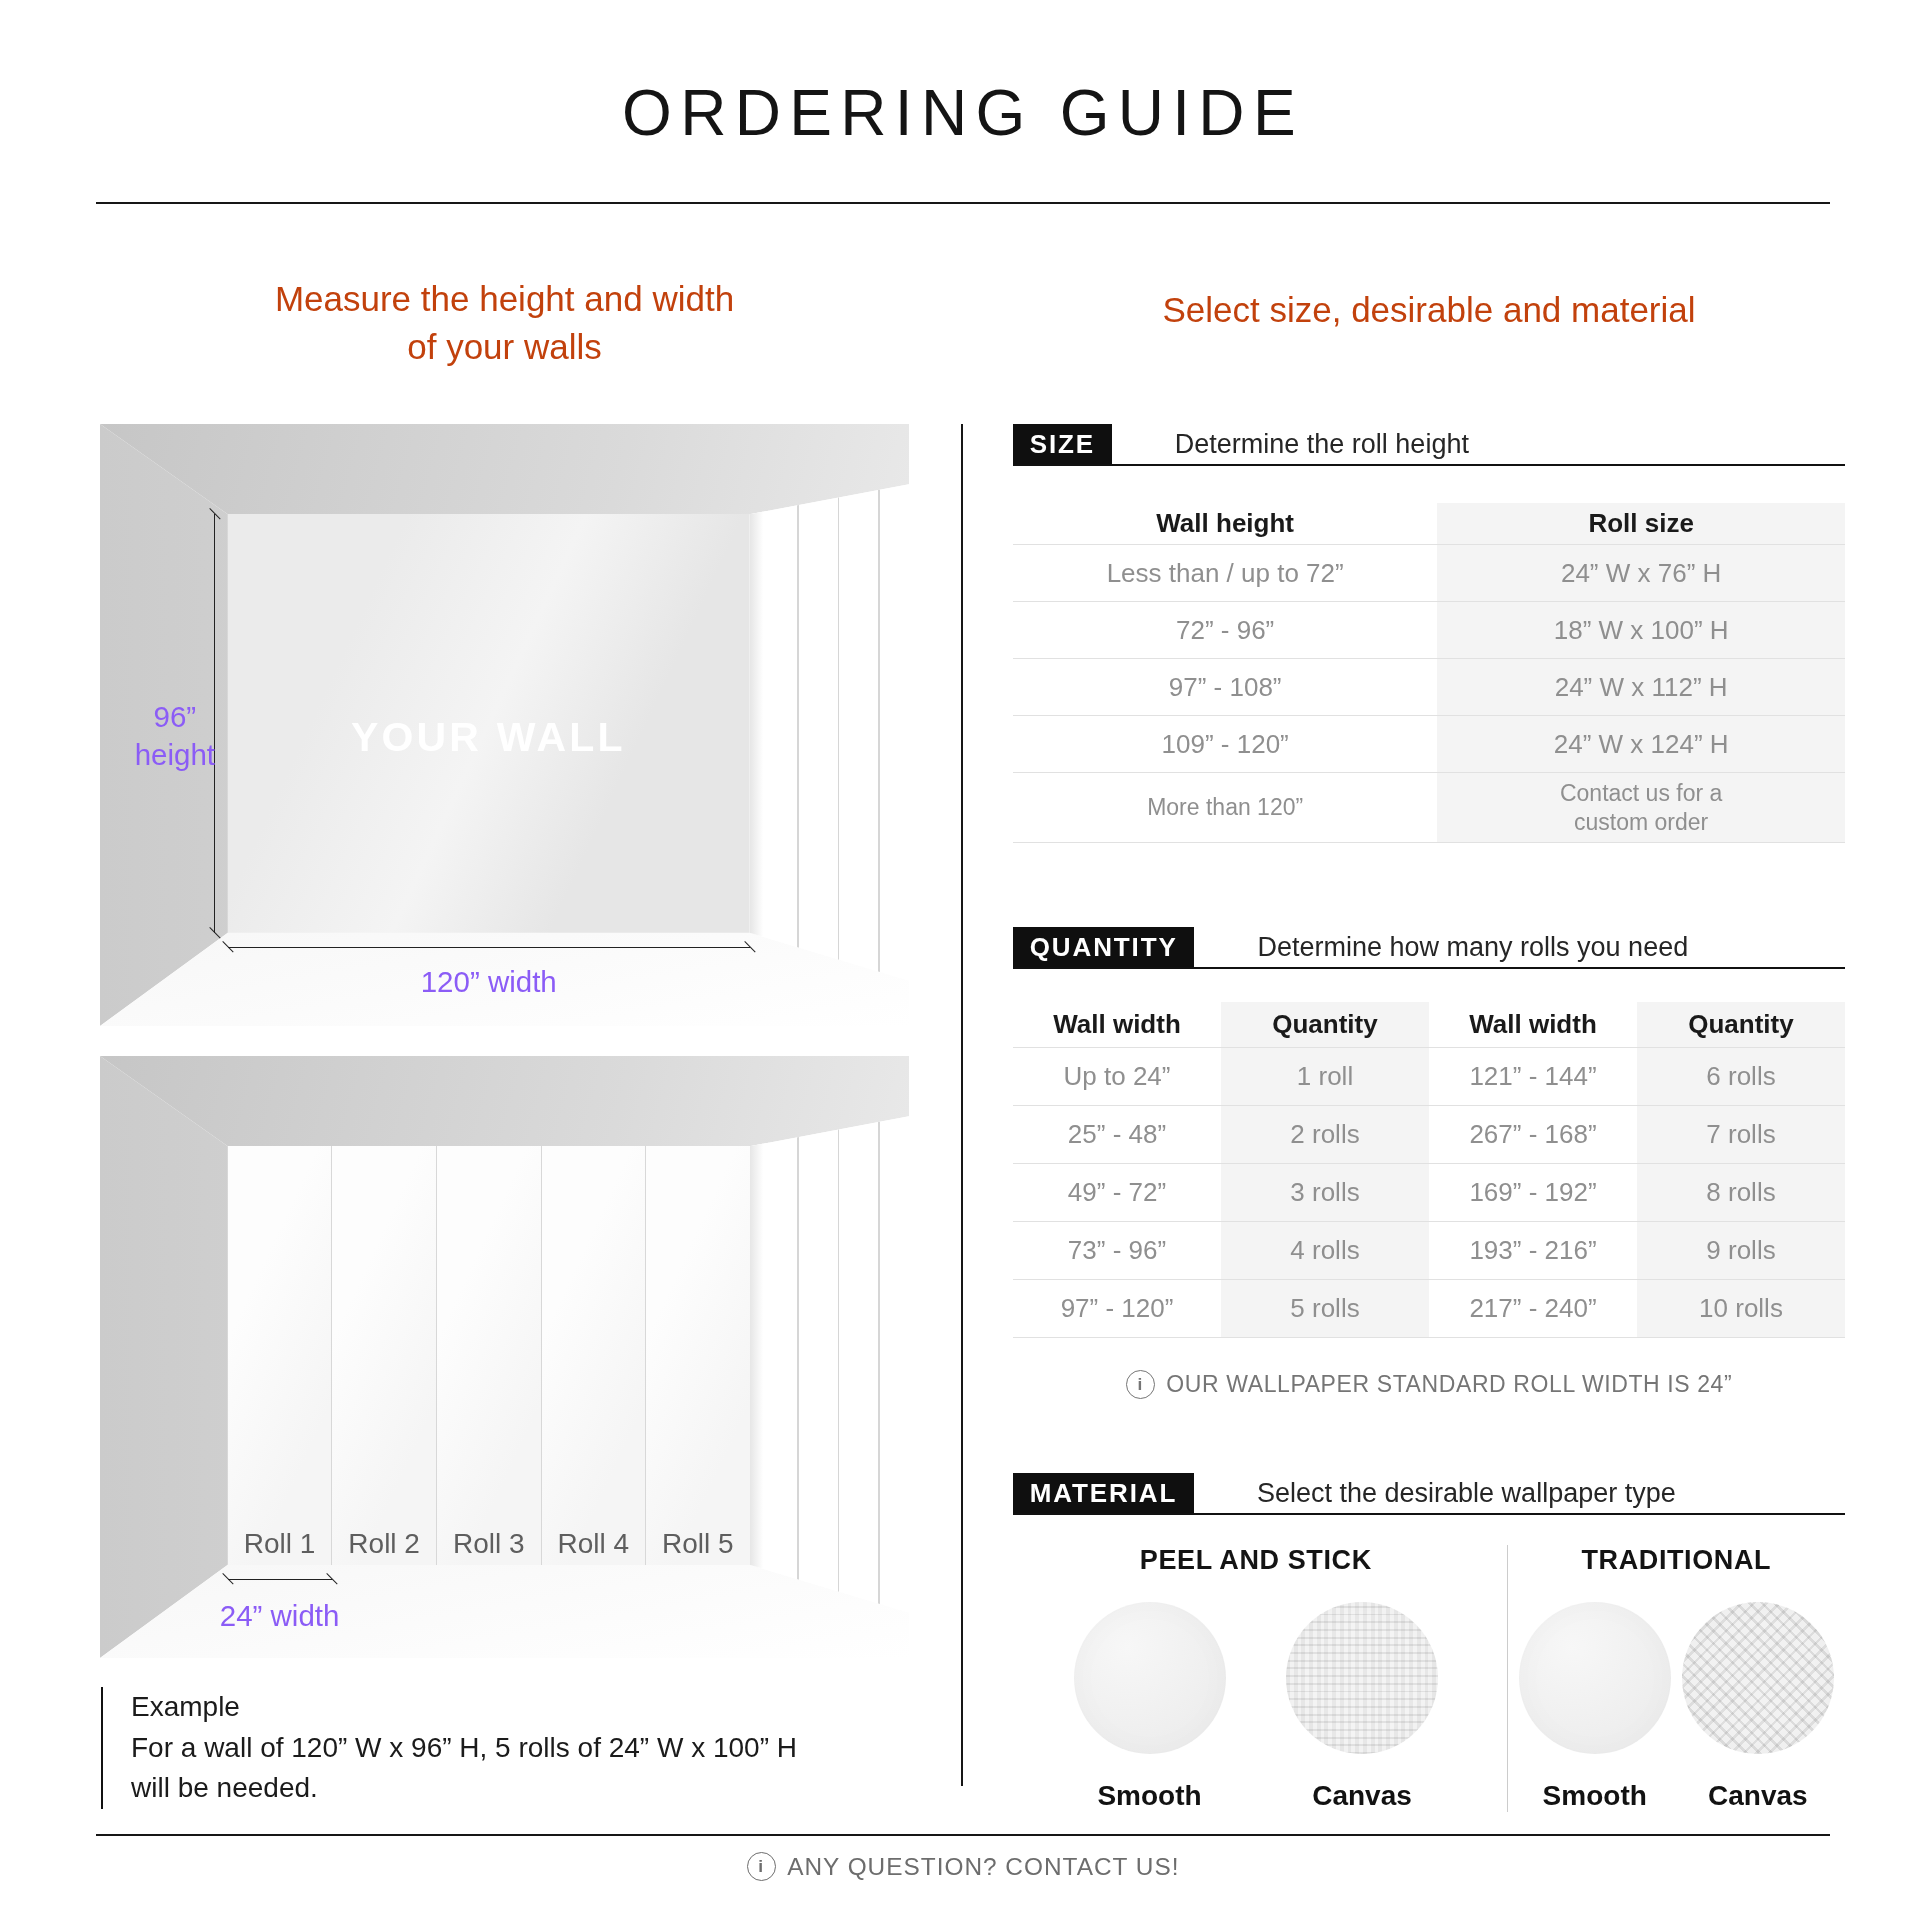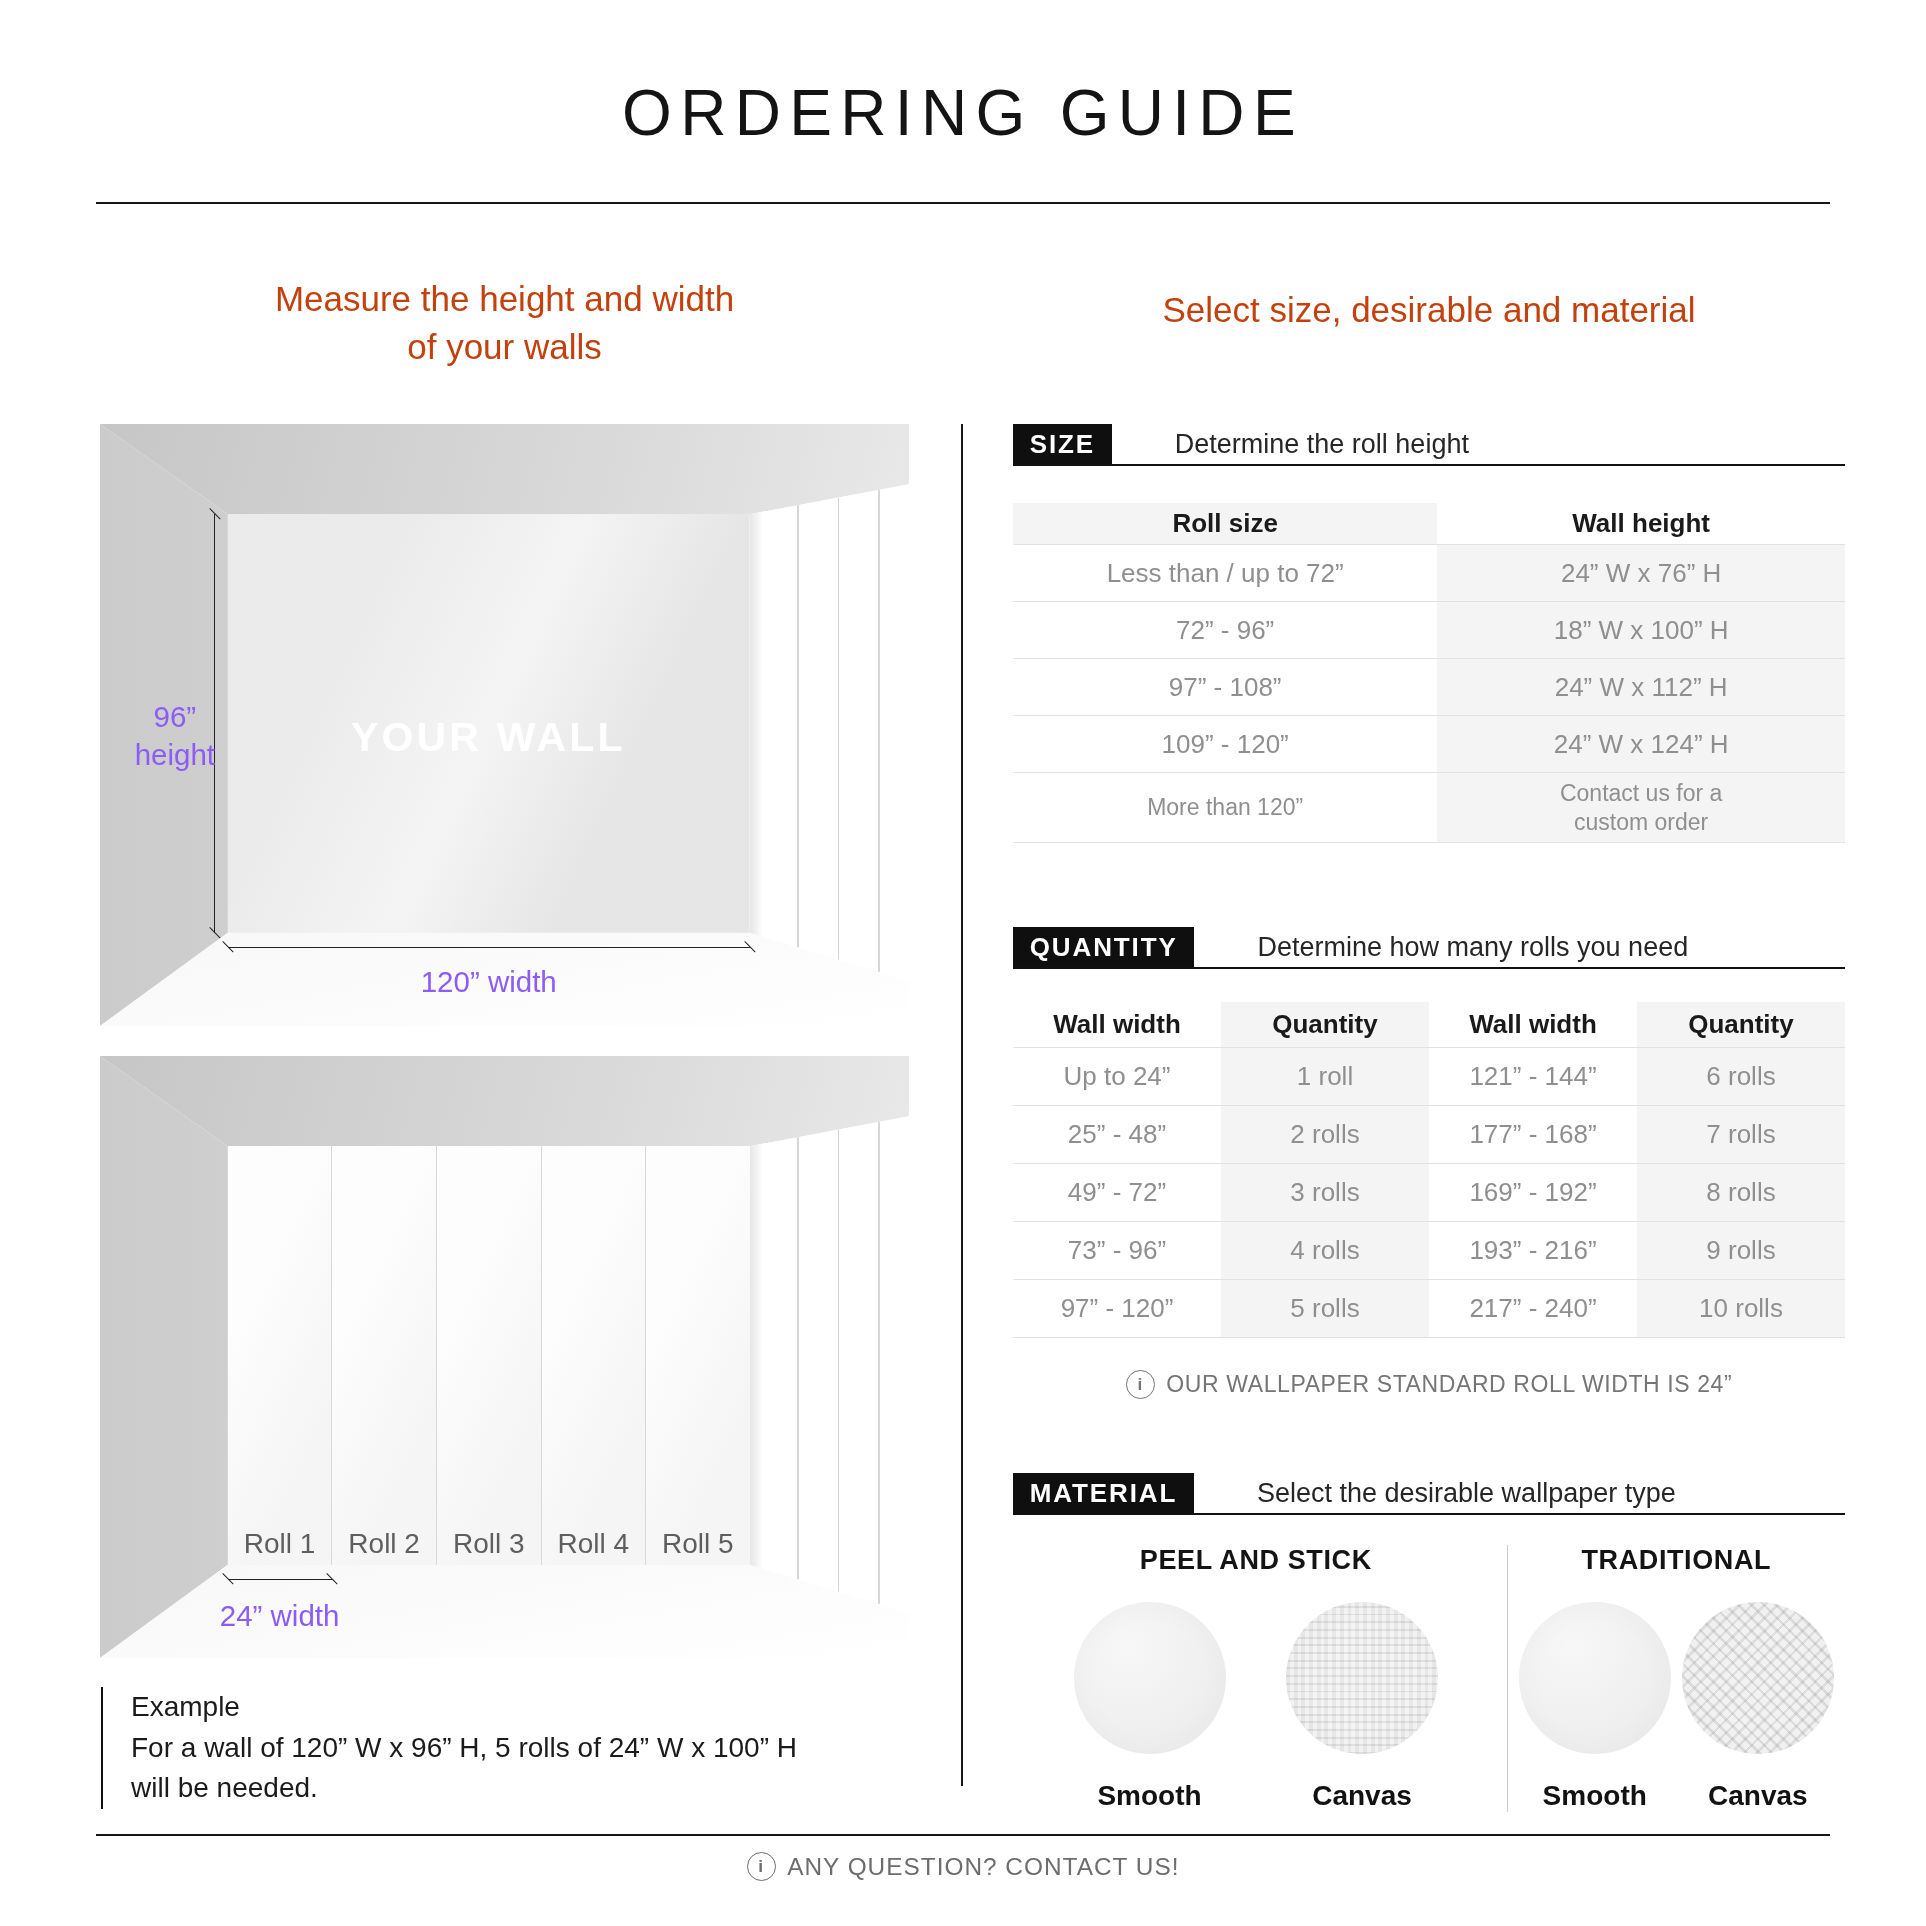--- a/index.html
+++ b/index.html
@@ -195,22 +195,22 @@
   <div>For a wall of 120” W x 96” H, 5 rolls of 24” W x 100” H</div>
   <div>will be needed.</div>
 </div>
 
 <div class="abs section sec-size">
   <div class="section-head">
     <div class="badge">SIZE</div>
     <div class="section-title">Determine the roll height</div>
   </div>
   <div class="tbl tbl-size">
+    <div class="cell hd">Wall height</div>
     <div class="cell hd shade">Roll size</div>
-    <div class="cell hd">Wall height</div>
     <div class="cell">Less than / up to 72”</div>
     <div class="cell shade">24” W x 76” H</div>
     <div class="cell">72” - 96”</div>
     <div class="cell shade">18” W x 100” H</div>
     <div class="cell">97” - 108”</div>
     <div class="cell shade">24” W x 112” H</div>
     <div class="cell">109” - 120”</div>
     <div class="cell shade">24” W x 124” H</div>
     <div class="cell tall">More than 120”</div>
     <div class="cell tall shade">
@@ -232,21 +232,21 @@
     <div class="cell hd">Wall width</div>
     <div class="cell hd shade">Quantity</div>
 
     <div class="cell">Up to 24”</div>
     <div class="cell shade">1 roll</div>
     <div class="cell">121” - 144”</div>
     <div class="cell shade">6 rolls</div>
 
     <div class="cell">25” - 48”</div>
     <div class="cell shade">2 rolls</div>
-    <div class="cell">177” - 168”</div>
+    <div class="cell">267” - 168”</div>
     <div class="cell shade">7 rolls</div>
 
     <div class="cell">49” - 72”</div>
     <div class="cell shade">3 rolls</div>
     <div class="cell">169” - 192”</div>
     <div class="cell shade">8 rolls</div>
 
     <div class="cell">73” - 96”</div>
     <div class="cell shade">4 rolls</div>
     <div class="cell">193” - 216”</div>

